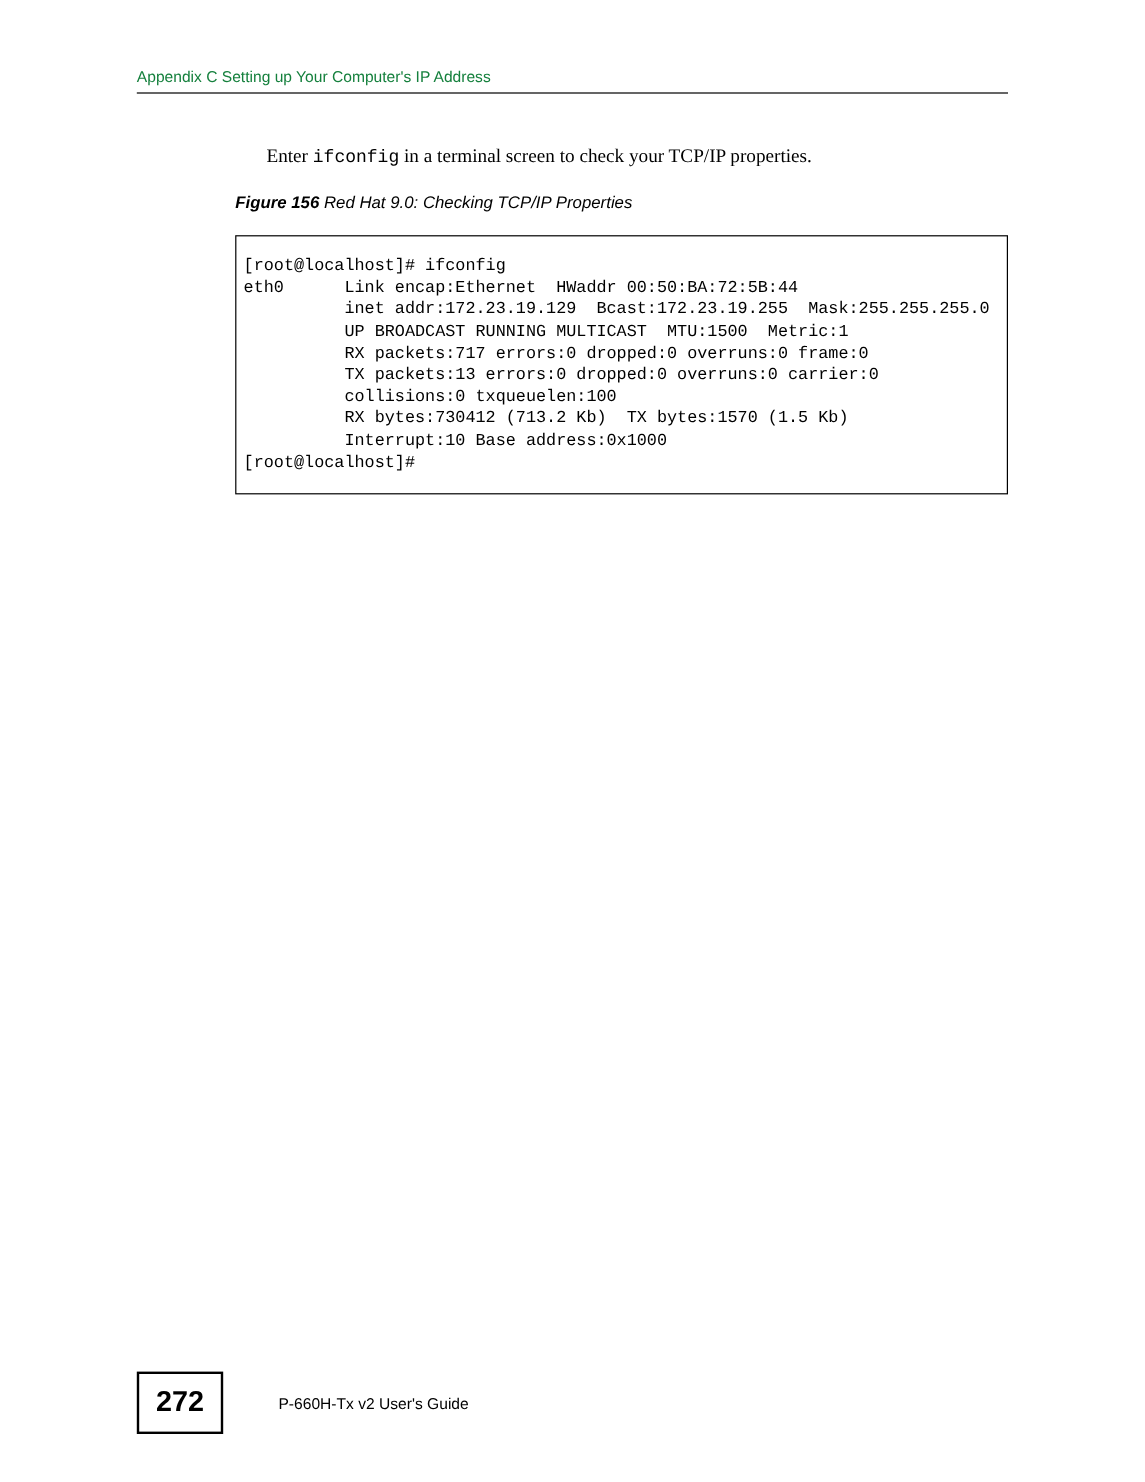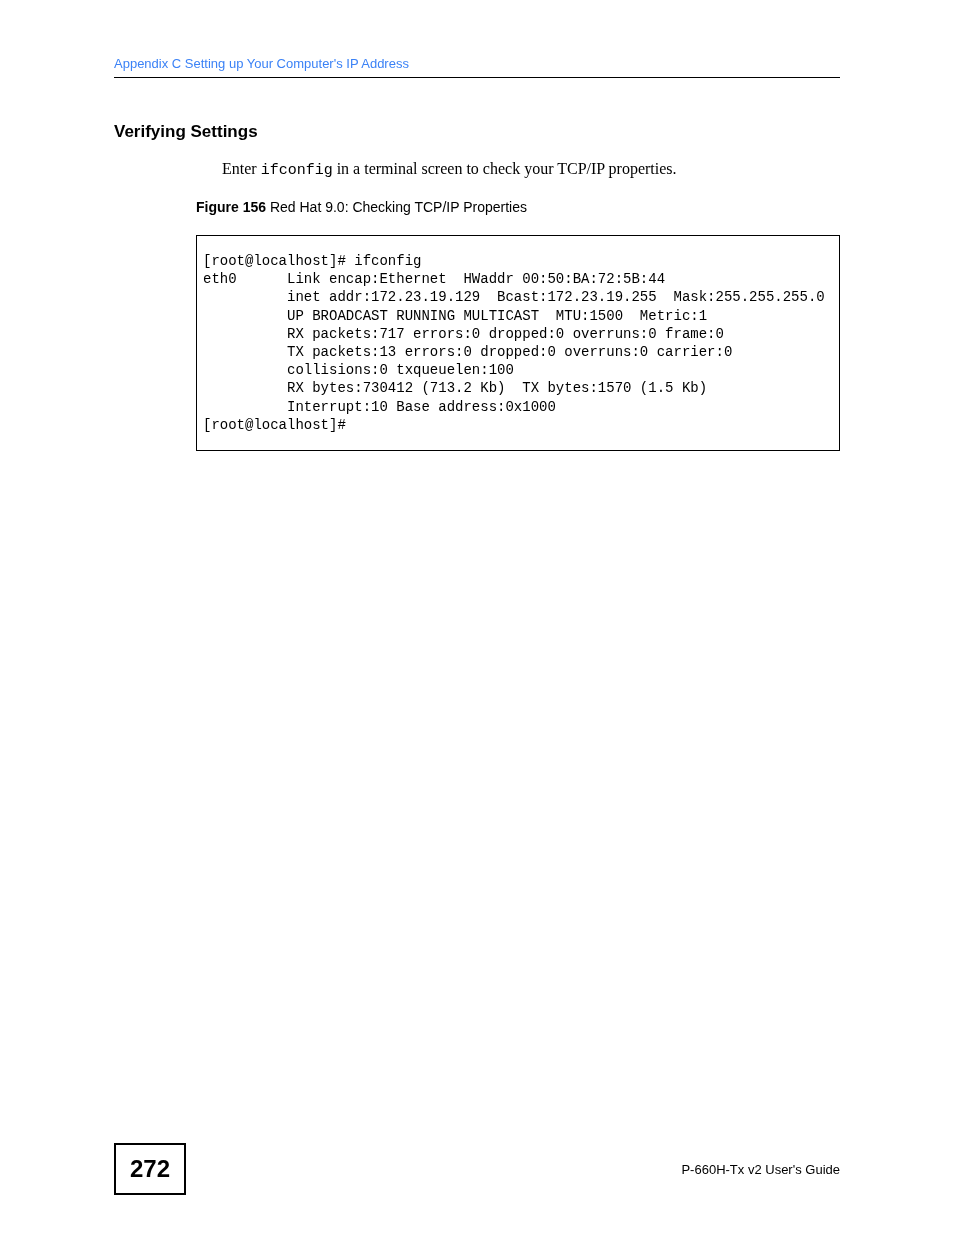--- a/index.html
+++ b/index.html
@@ -13,21 +13,21 @@
       background: #fff;
       font-family: Arial, Helvetica, sans-serif;
       position: relative;
       color: #000;
     }
     .page-content {
       padding: 56px 114px 0 114px;
     }
     .header-line {
       font-size: 13px;
-      color: #3b82f6;
+      color: #15803d;
       padding-bottom: 6px;
       border-bottom: 1px solid #000;
       margin-bottom: 44px;
     }
     .section-heading {
       font-size: 17px;
       font-weight: bold;
       margin-bottom: 18px;
     }
     .body-text {
@@ -37,20 +37,21 @@
       margin-bottom: 20px;
     }
     .mono-inline {
       font-family: "Courier New", Courier, monospace;
       font-size: 15px;
     }
     .figure-caption {
       font-size: 14px;
       margin-left: 82px;
       margin-bottom: 20px;
+      font-style: italic;
     }
     .figure-caption .fig-label {
       font-weight: bold;
     }
     .terminal-box {
       margin-left: 82px;
       border: 1px solid #000;
       padding: 16px 6px;
       font-family: "Courier New", Courier, monospace;
       font-size: 14px;
@@ -59,40 +60,39 @@
       overflow: hidden;
     }
     .footer {
       position: absolute;
       bottom: 40px;
       left: 0;
       right: 0;
       padding: 0 114px;
       display: flex;
       align-items: center;
-      justify-content: space-between;
+      justify-content: flex-start;
     }
     .page-number-box {
       border: 2px solid #000;
       padding: 10px 14px;
       font-size: 24px;
       font-weight: bold;
     }
     .footer-text {
       font-size: 13px;
       padding-left: 46px;
     }
   </style>
 </head>
 <body>
 
 <div class="page-content">
   <div class="header-line">Appendix C Setting up Your Computer's IP Address</div>
 
-  <div class="section-heading">Verifying Settings</div>
 
   <p class="body-text">
     <span>Enter </span><span class="mono-inline">ifconfig</span><span> in a terminal screen to check your TCP/IP properties.</span>
   </p>
 
   <p class="figure-caption">
     <span class="fig-label">Figure 156</span><span>   Red Hat 9.0: Checking TCP/IP Properties</span>
   </p>
 
   <div class="terminal-box">[root@localhost]# ifconfig 

